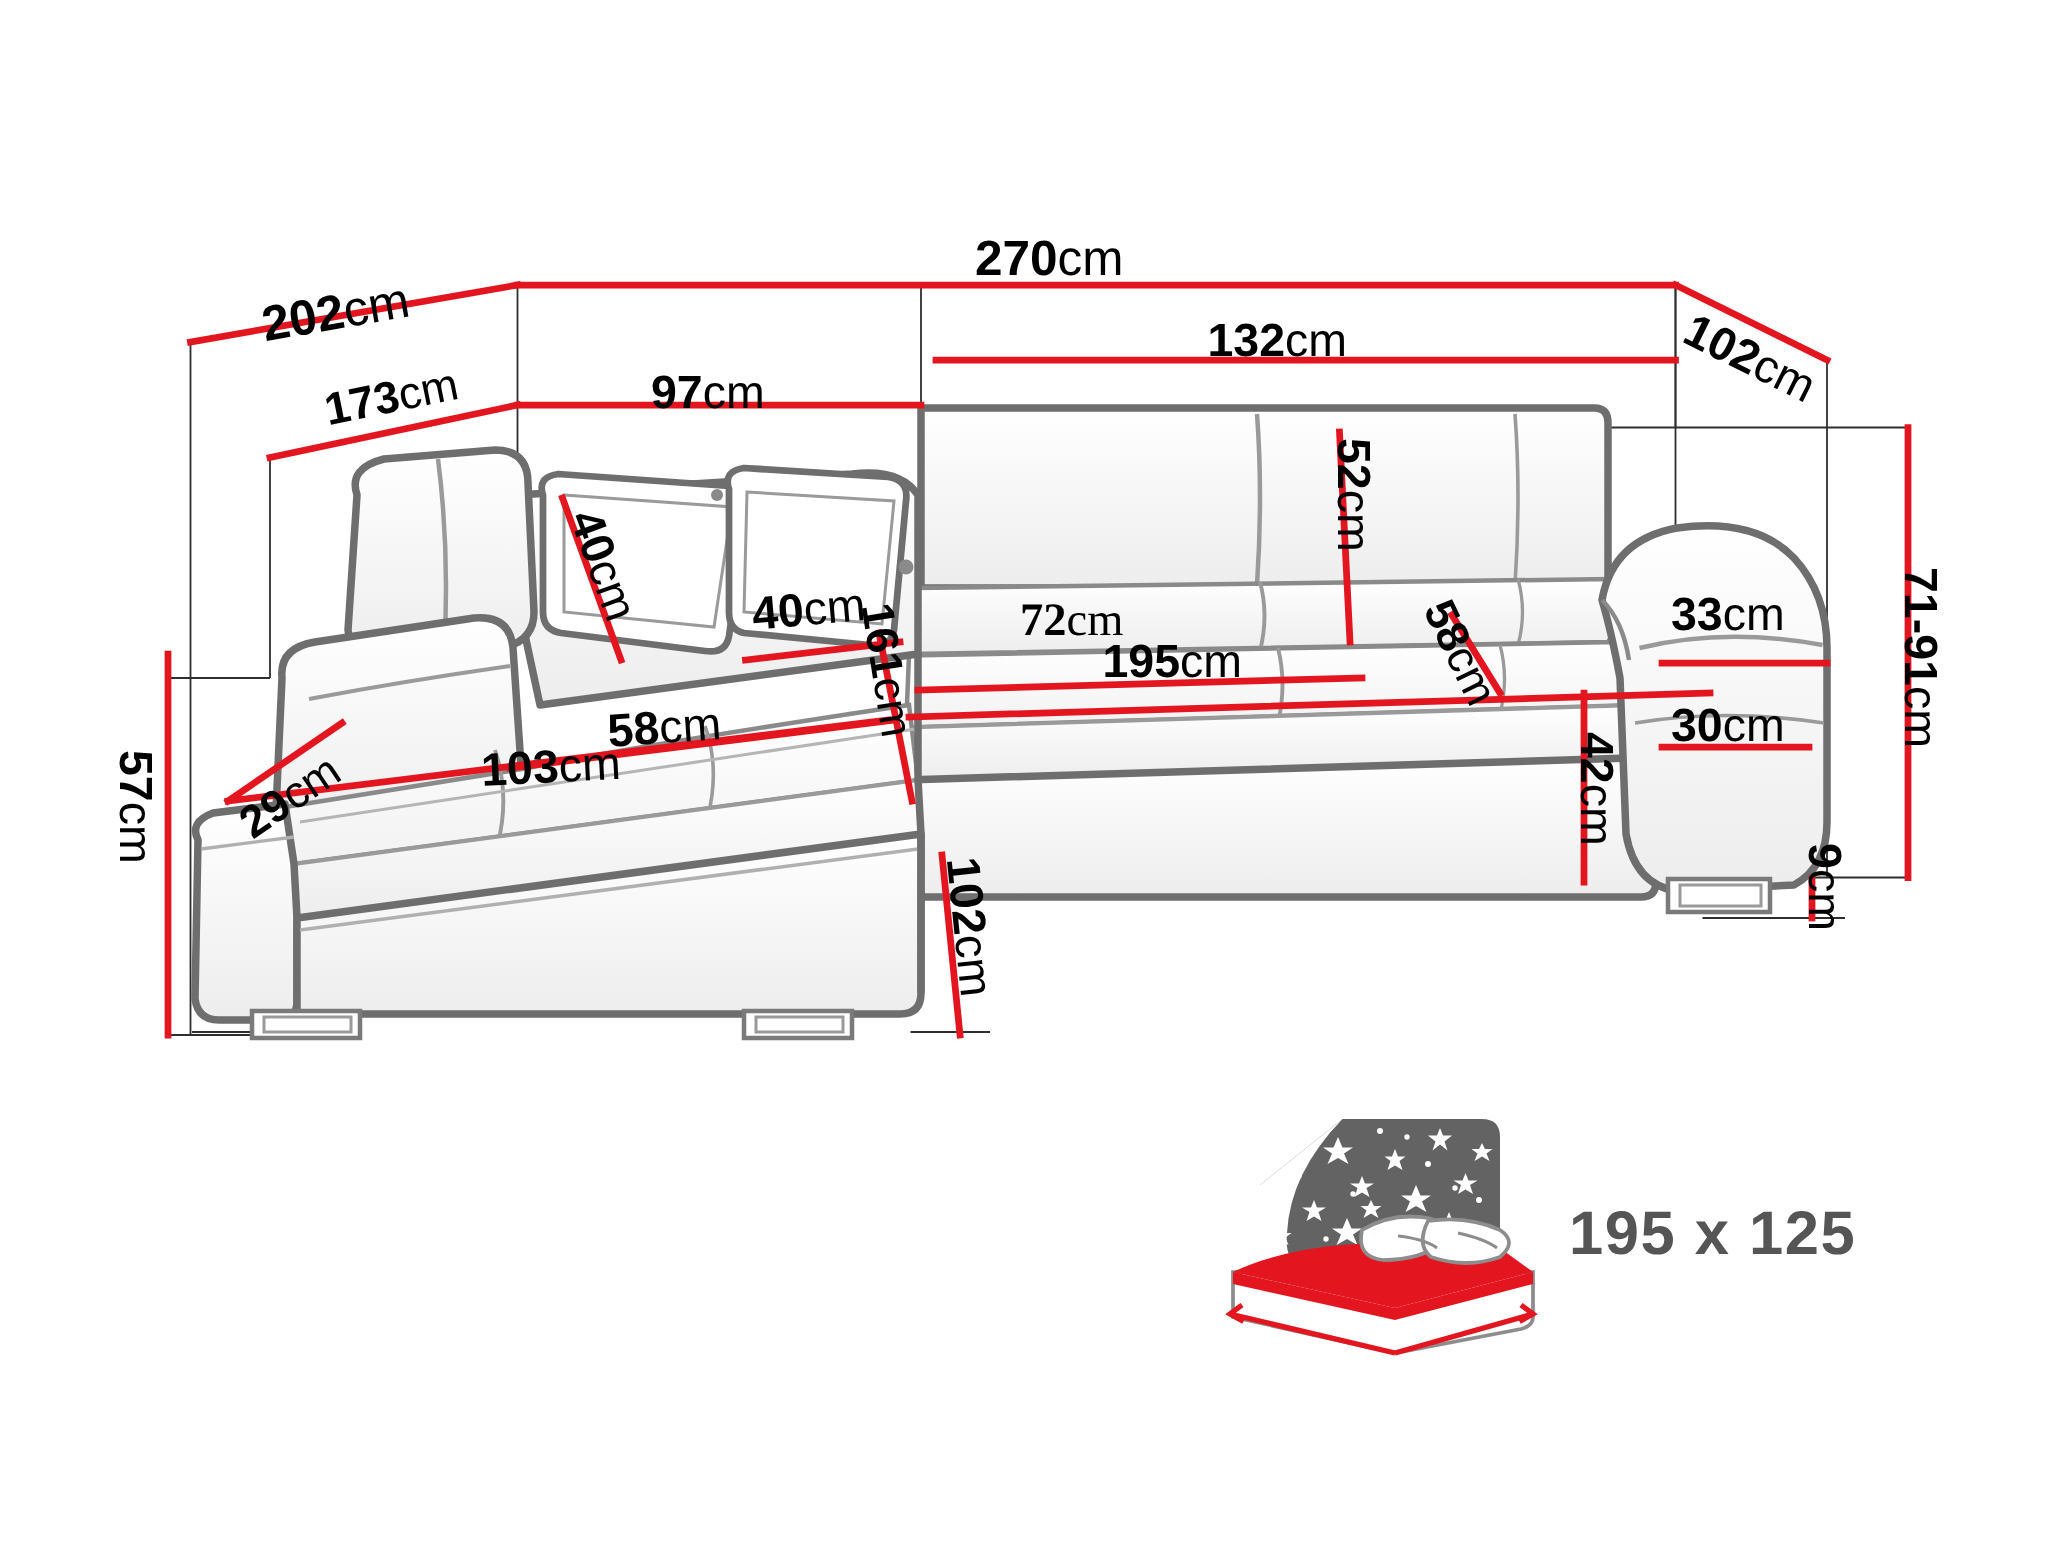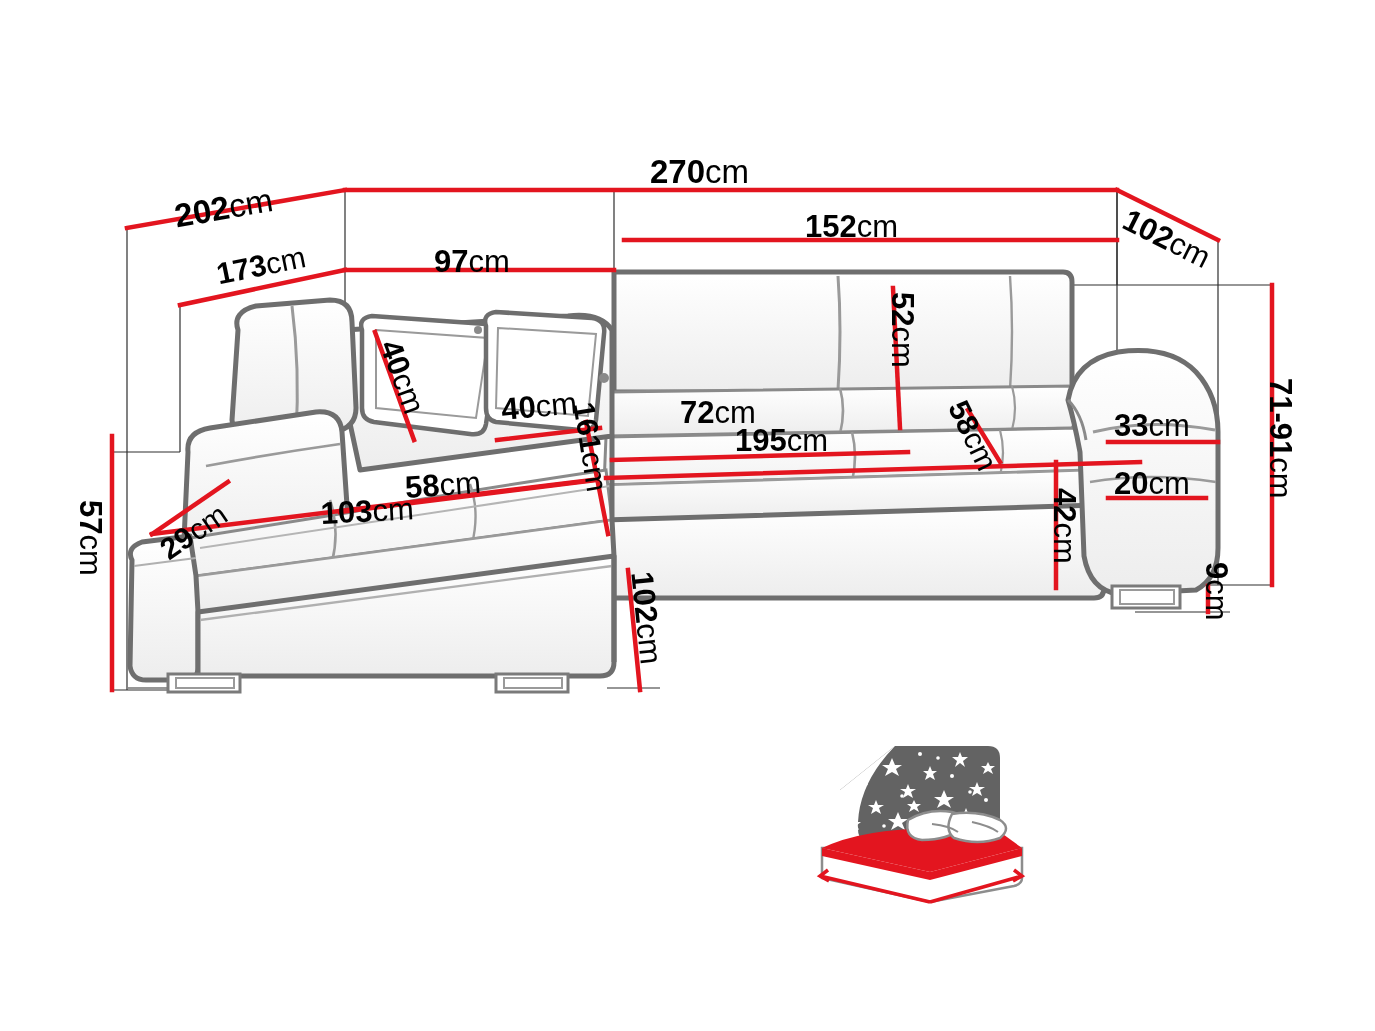--- a/index.html
+++ b/index.html
@@ -280,57 +280,57 @@
 
   <div class="dim-text" style="left:1132px; top:204px; font-size:31px; transform:rotate(26.5deg);">
     <span>102</span><span class="u">cm</span>
   </div>
 
   <div class="dim-text" style="left:434px; top:246px; font-size:31px;text-align:center;">
     <span>97</span><span class="u">cm</span>
   </div>
 
   <div class="dim-text" style="left:805px; top:211px; font-size:31px;">
-    <span>152</span><span class="u">cm</span>
+    <span>132</span><span class="u">cm</span>
   </div>
 
   <div class="dim-text" style="left:918px; top:292px; font-size:31px; transform:rotate(90deg);">
     <span>52</span><span class="u">cm</span>
   </div>
 
   <div class="dim-text" style="left:1296px; top:378px; font-size:31px; transform:rotate(90deg);">
     <span>71-91</span><span class="u">cm</span>
   </div>
 
   <div class="dim-text" style="left:404px; top:336px; font-size:31px; transform:rotate(70deg);">
     <span>40</span><span class="u">cm</span>
   </div>
 
   <div class="dim-text" style="left:500px; top:394px; font-size:31px; transform:rotate(-5deg);">
     <span>40</span><span class="u">cm</span>
   </div>
 
-  <div class="dim-text" style="left:680px; top:397px; font-size:31px;">
+  <div class="dim-text" style="left:680px; top:397px; font-size:31px;font-family:Liberation Serif, serif;">
     <span>72</span><span class="u">cm</span>
   </div>
 
   <div class="dim-text" style="left:735px; top:425px; font-size:31px;">
     <span>195</span><span class="u">cm</span>
   </div>
 
   <div class="dim-text" style="left:970px; top:396px; font-size:30px; transform:rotate(64deg);">
     <span>58</span><span class="u">cm</span>
   </div>
 
-  <div class="dim-text" style="left:1114px; top:410px; font-size:31px;">
+  <div class="dim-text" style="left:1114px; top:394px; font-size:31px;">
     <span>33</span><span class="u">cm</span>
   </div>
 
   <div class="dim-text" style="left:1114px; top:468px; font-size:31px;">
-    <span>20</span><span class="u">cm</span>
+    <span>30</span><span class="u">cm</span>
   </div>
 
   <div class="dim-text" style="left:1080px; top:488px; font-size:31px; transform:rotate(90deg);">
     <span>42</span><span class="u">cm</span>
   </div>
 
   <div class="dim-text" style="left:1232px; top:562px; font-size:31px; transform:rotate(90deg);">
     <span>9</span><span class="u">cm</span>
   </div>
 
@@ -351,14 +351,15 @@
   </div>
 
   <div class="dim-text" style="left:106px; top:500px; font-size:31px; transform:rotate(90deg);">
     <span>57</span><span class="u">cm</span>
   </div>
 
   <div class="dim-text" style="left:657px; top:570px; font-size:31px; transform:rotate(84deg);">
     <span>102</span><span class="u">cm</span>
   </div>
 
+  <div class="bed-label" style="left:1046px; top:802px;">195 x 125</div>
 
 </div>
 
 </body></html>

